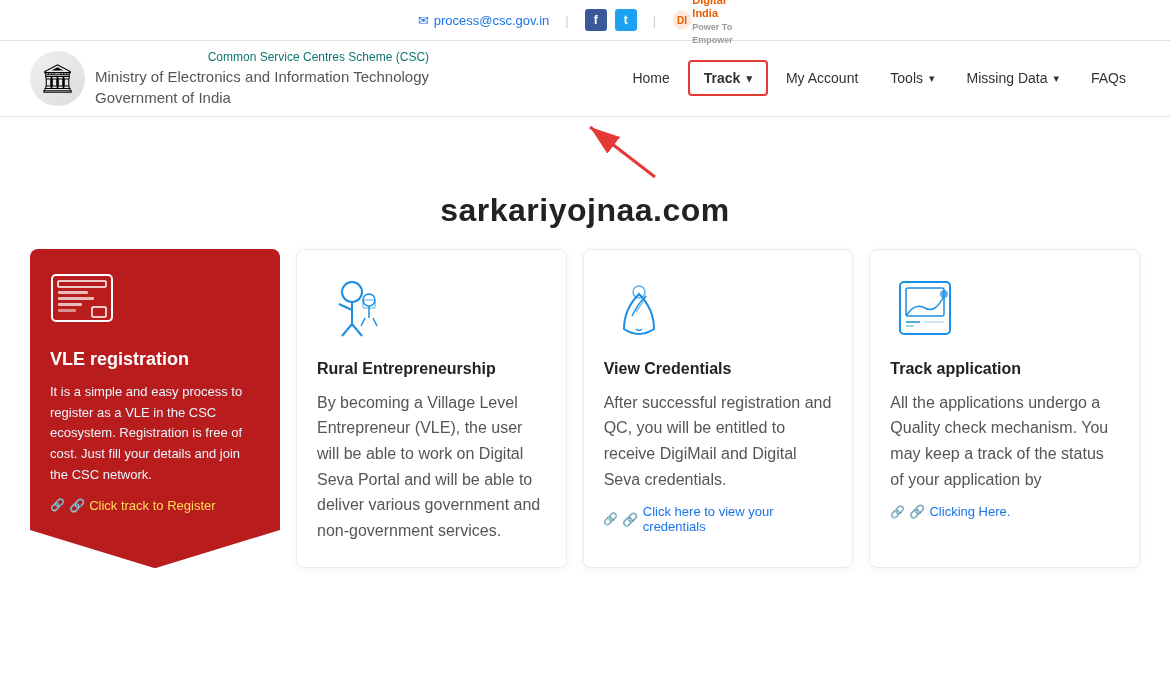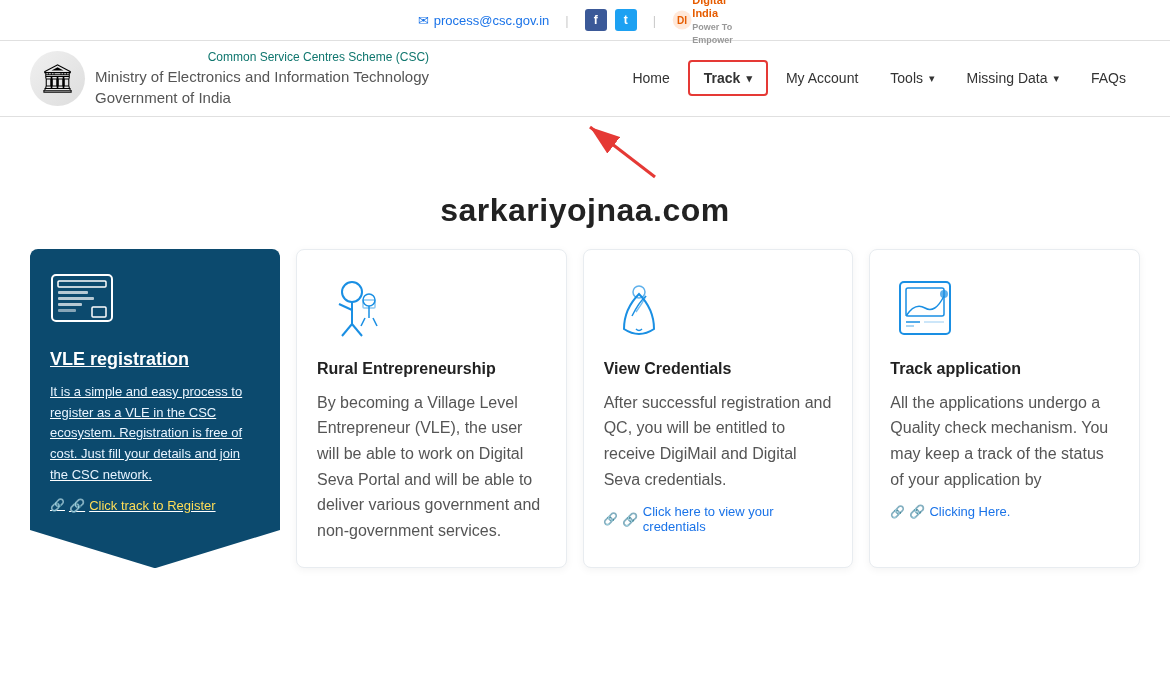--- a/index.html
+++ b/index.html
@@ -81,29 +81,28 @@
       flex: 1;
       padding: 24px 20px;
       display: flex;
       flex-direction: column;
       gap: 12px;
       box-shadow: 0 2px 8px rgba(0,0,0,0.05);
     }
 
     
     .card-blue {
-      background: #0c4a6e;
+      background: #b91c1c;
       color: #fff;
       border: none;
       position: relative;
       clip-path: polygon(0 0, 100% 0, 100% 88%, 50% 100%, 0 88%);
       padding-bottom: 50px;
       flex: 0 0 250px;
       max-width: 260px;
-      text-decoration: underline;
     }
     .card-blue .card-title { color: #fff; font-size: 18px; font-weight: 700; }
     .card-blue .card-desc { color: #e8f4ff; font-size: 13px; line-height: 1.6; }
     .card-blue .card-link { color: #ffdd57; font-size: 13px; text-decoration: none; display: flex; align-items: center; gap: 4px; }
 
     .card-title { font-size: 16px; font-weight: 700; color: #222; }
     .card-desc { font-size: 16px; color: #555; line-height: 1.6; }
     .card-link { color: #1a73e8; font-size: 13px; text-decoration: none; display: flex; align-items: center; gap: 4px; }
     .card-link::before { content: '🔗'; font-size: 12px; }
 

